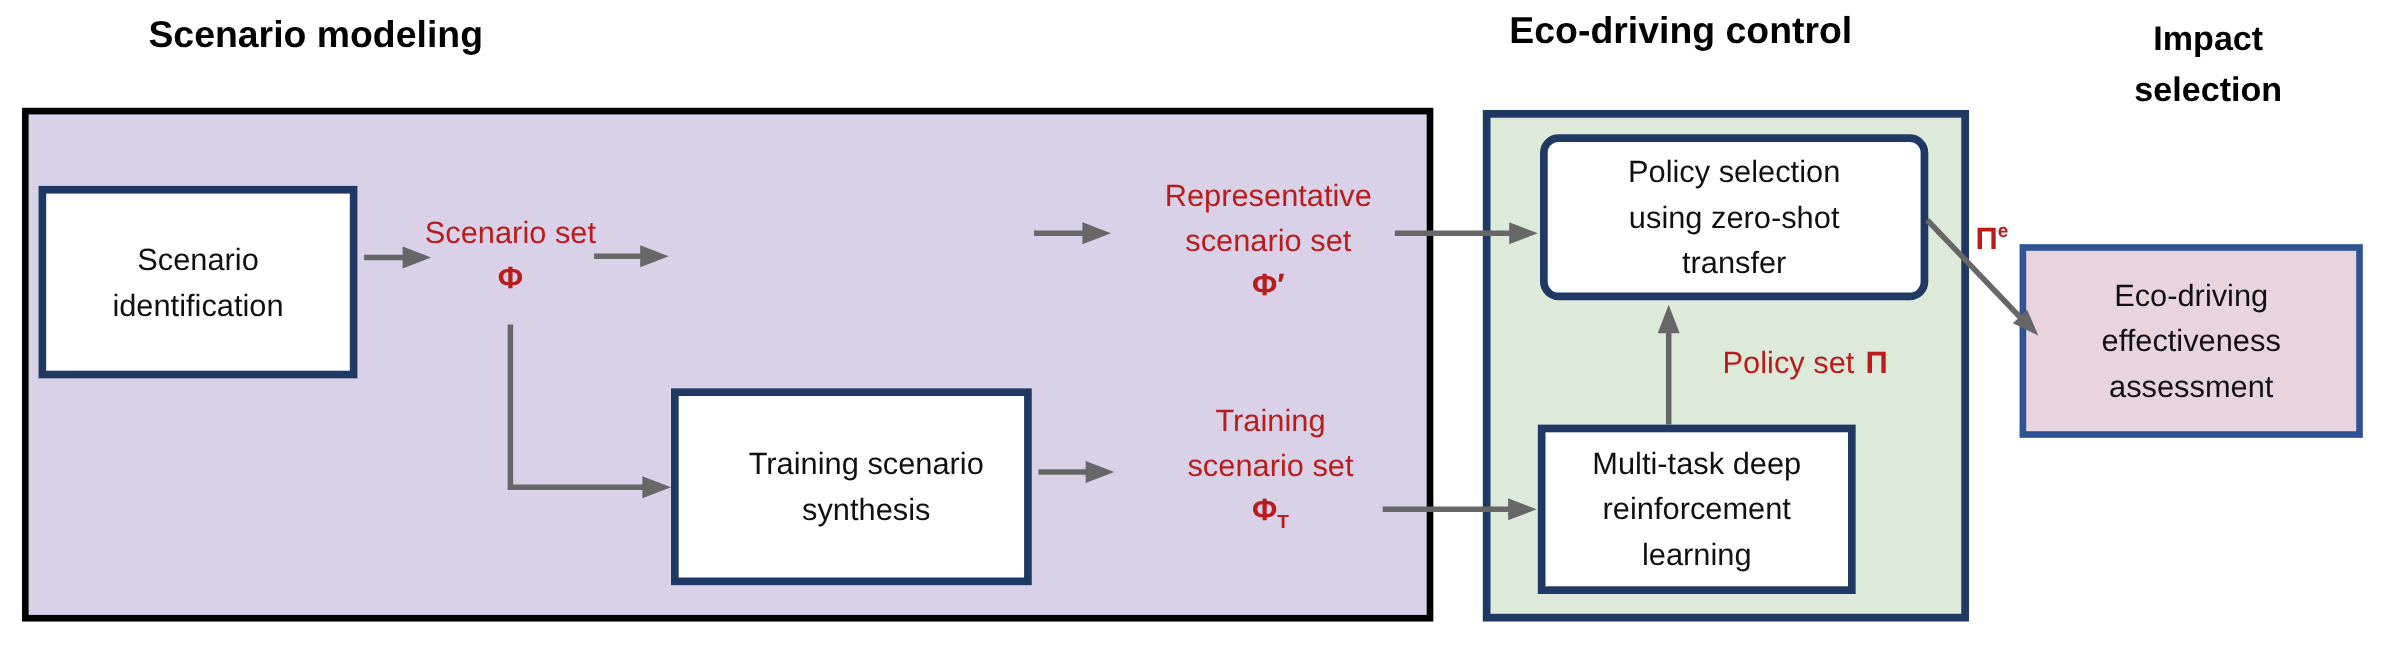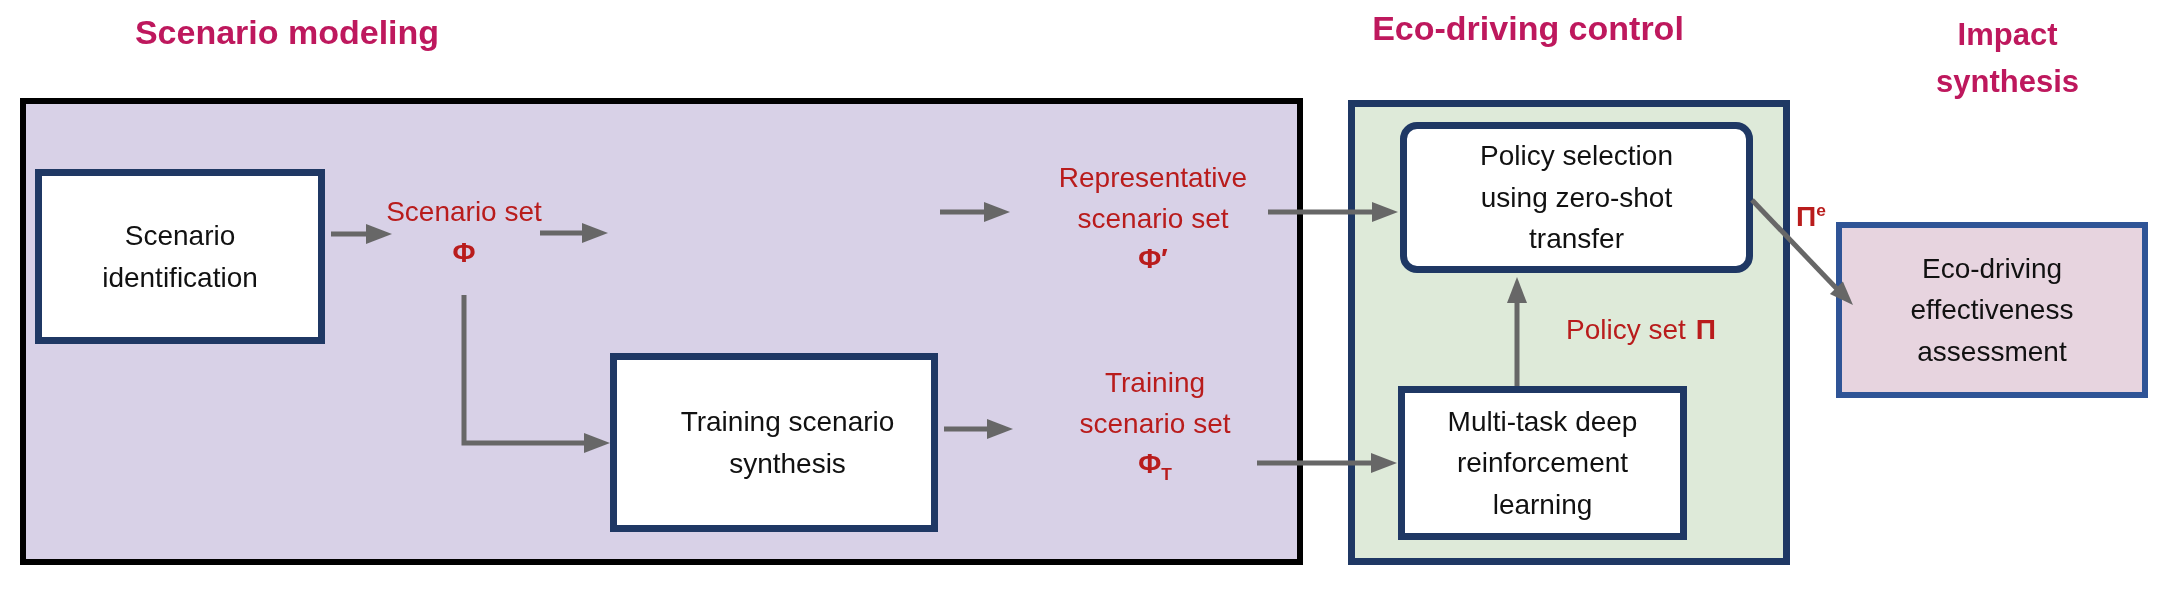--- a/index.html
+++ b/index.html
@@ -8,21 +8,21 @@
     width:2179px;height:599px;
     background:#ffffff;
     font-family:"Liberation Sans", sans-serif;
     color:#111111;
     overflow:hidden;
   }
   .section-title{
     position:absolute;
     font-size:34px;font-weight:bold;
     text-align:center;line-height:1.35;
-    color:#be185d;
+    color:#000000;
   }
   .container{
     position:absolute;
     box-sizing:border-box;
   }
   .container.purple{
     left:20px;top:98px;width:1283px;height:467px;
     background:var(--scenario-bg,#D8D1E7);
     border:6px solid var(--container-border,#000000);
   }
@@ -62,21 +62,21 @@
 </style>
 </head>
 <body>
 
 <div class="canvas">
 
   <div class="section-title" style="left:87px;top:10px;width:400px;">Scenario modeling</div>
 
   <div class="section-title" style="left:1328px;top:6px;width:400px;">Eco-driving control</div>
 
-  <div class="section-title" style="left:1900px;top:12px;width:215px;font-size:31px;line-height:1.5;">Impact synthesis</div>
+  <div class="section-title" style="left:1900px;top:12px;width:215px;font-size:31px;line-height:1.5;">Impact selection</div>
 
   <div class="container purple"></div>
 
   <div class="container green"></div>
 
   <div class="box" style="left:35px;top:145px;width:290px;height:175px;margin-top:24px;">
     <span>Scenario identification</span>
   </div>
 
 

